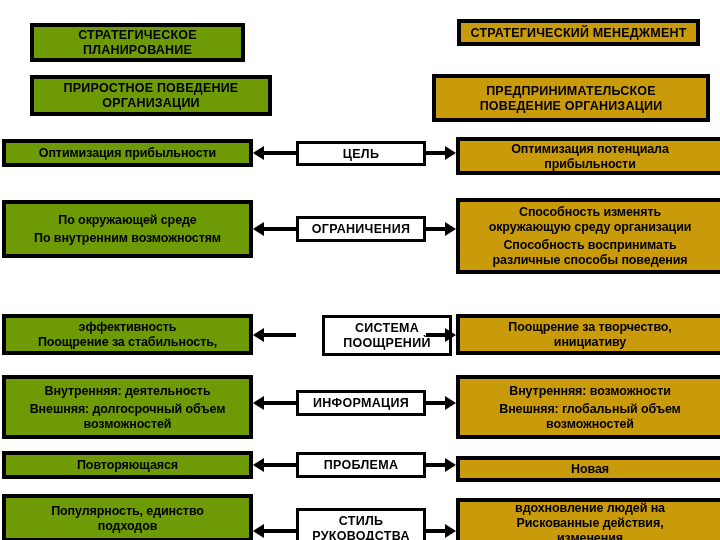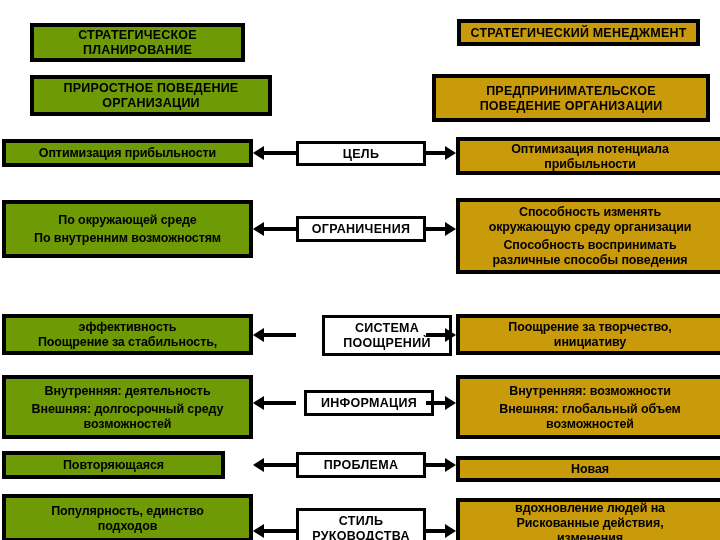--- a/index.html
+++ b/index.html
@@ -152,41 +152,41 @@
     <div class="stem" style="left:0px; top:5px; width:20px;"></div>
     <div class="head right" style="left:19px; top:0px;"></div>
   </div>
   <div class="box orange leaf" style="left:456px; top:314px; width:268px; height:41px;">
     <span class="line">Поощрение за творчество,</span>
     <span class="line">инициативу</span>
   </div>
 
   <div class="box green leaf" style="left:2px; top:375px; width:251px; height:64px;">
     <span class="line">Внутренняя: деятельность</span>
-    <span class="line gap">Внешняя: долгосрочный среду</span>
+    <span class="line gap">Внешняя: долгосрочный объем</span>
     <span class="line">возможностей</span>
   </div>
   <div class="conn" style="left:253px; top:396px; width:43px; height:14px;">
     <div class="stem" style="left:11px; top:5px; width:32px;"></div>
     <div class="head left" style="left:0px; top:0px;"></div>
   </div>
-  <div class="box white label" style="left:304px; top:390px; width:130px; height:26px;">
+  <div class="box white label" style="left:296px; top:390px; width:130px; height:26px;">
     <span class="line">ИНФОРМАЦИЯ</span>
   </div>
   <div class="conn" style="left:426px; top:396px; width:30px; height:14px;">
     <div class="stem" style="left:0px; top:5px; width:20px;"></div>
     <div class="head right" style="left:19px; top:0px;"></div>
   </div>
   <div class="box orange leaf" style="left:456px; top:375px; width:268px; height:64px;">
     <span class="line">Внутренняя: возможности</span>
     <span class="line gap">Внешняя: глобальный объем</span>
     <span class="line">возможностей</span>
   </div>
 
-  <div class="box green leaf" style="left:2px; top:451px; width:223px; height:28px;">
+  <div class="box green leaf" style="left:2px; top:451px; width:251px; height:28px;">
     <span class="line">Повторяющаяся</span>
   </div>
   <div class="conn" style="left:253px; top:458px; width:43px; height:14px;">
     <div class="stem" style="left:11px; top:5px; width:32px;"></div>
     <div class="head left" style="left:0px; top:0px;"></div>
   </div>
   <div class="box white label" style="left:296px; top:452px; width:130px; height:26px;">
     <span class="line">ПРОБЛЕМА</span>
   </div>
   <div class="conn" style="left:426px; top:458px; width:30px; height:14px;">

